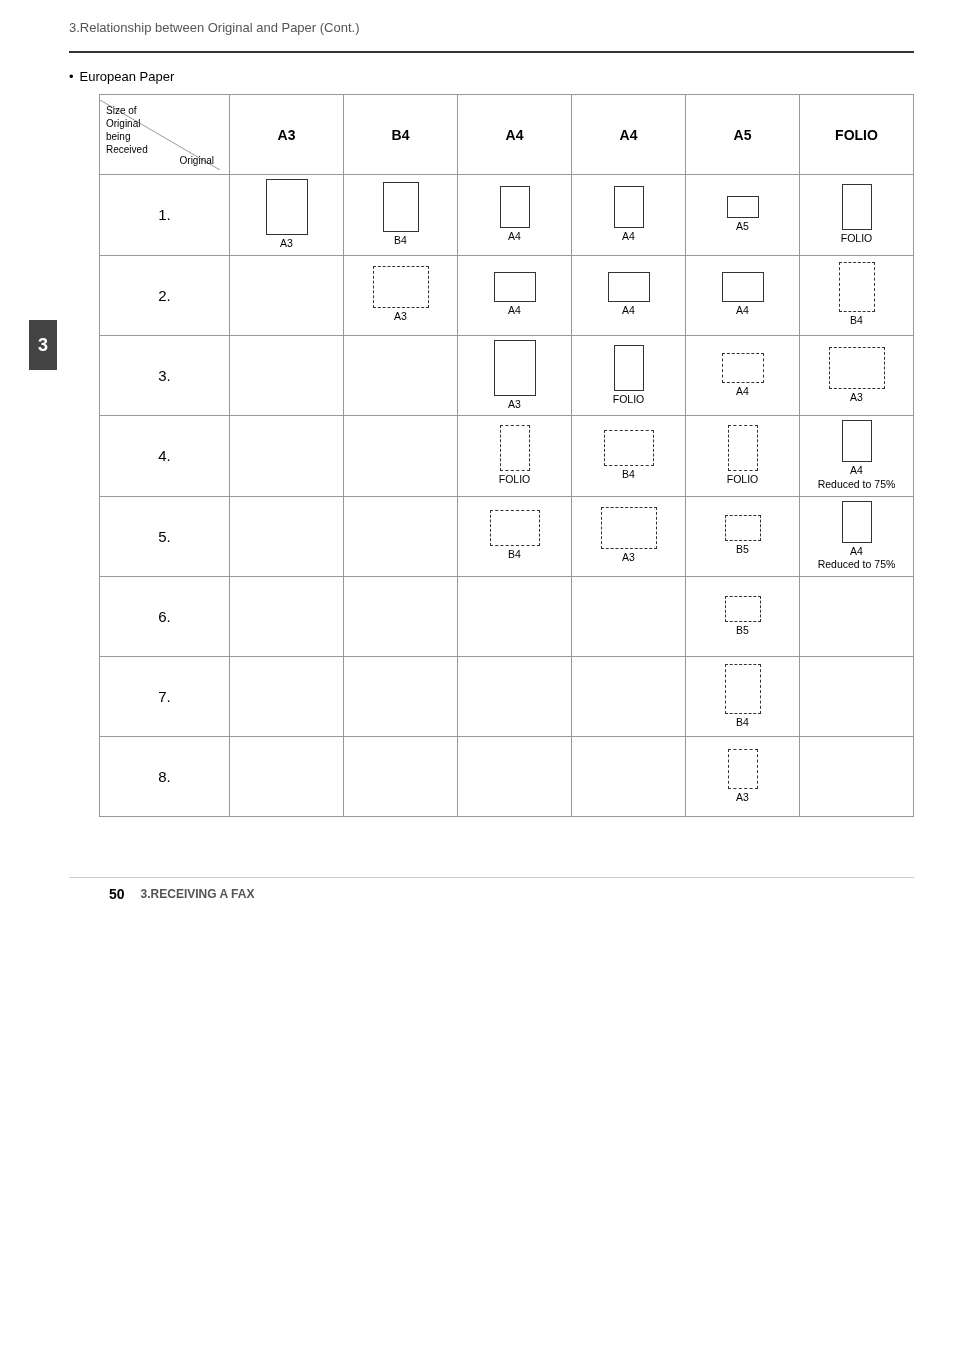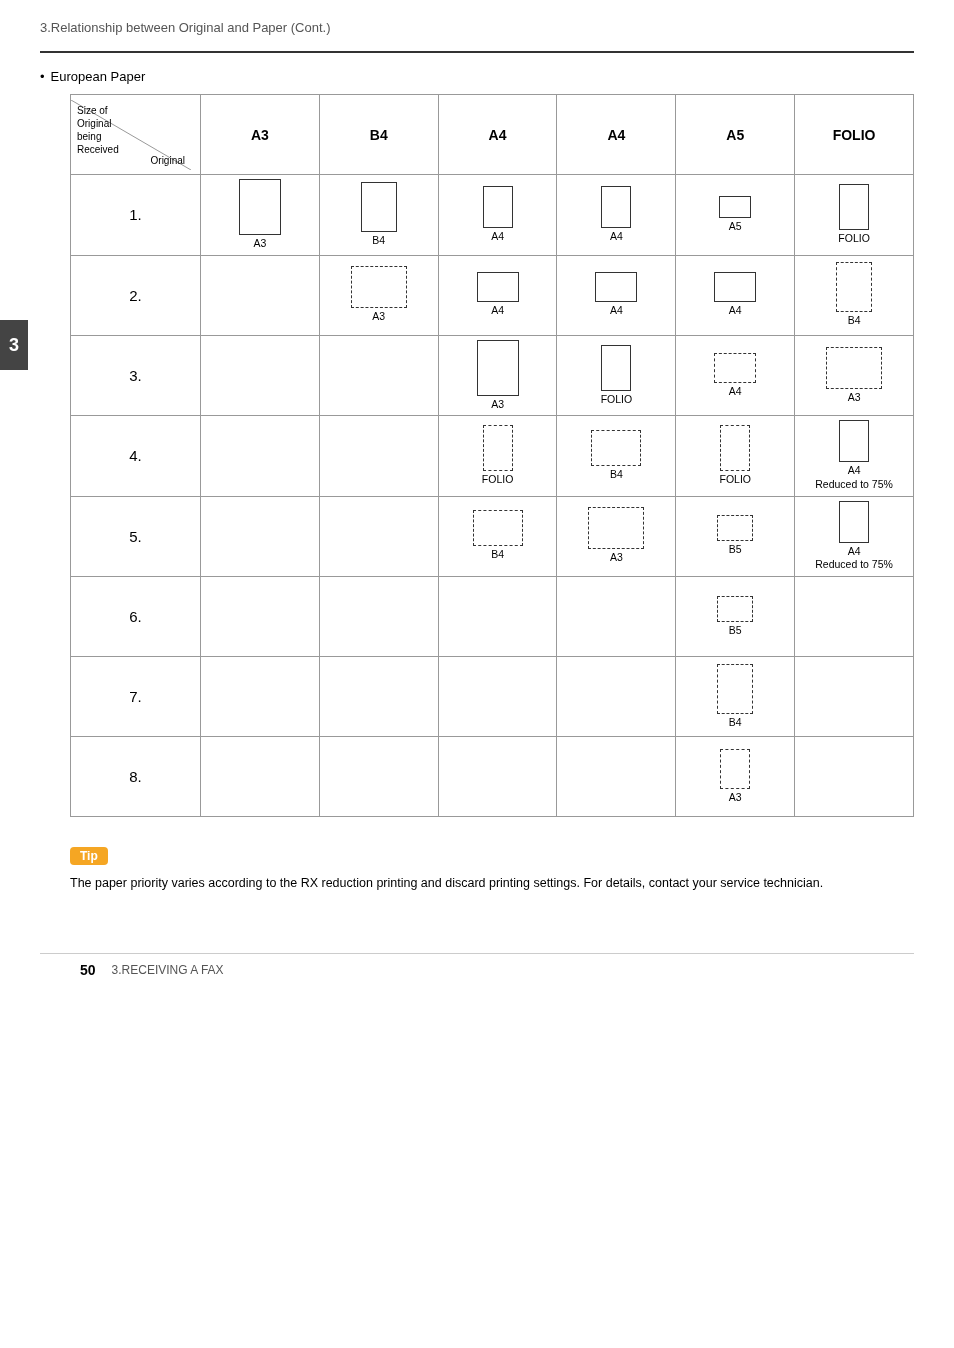--- a/index.html
+++ b/index.html
@@ -9,20 +9,21 @@
       color: #000;
       width: 954px;
       min-height: 1348px;
       position: relative;
       font-size: 13px;
     }
 
     .page-wrapper {
       padding: 20px 40px;
       position: relative;
+      margin-left: 29px;
     }
 
     .header-text {
       font-size: 13px;
       color: #555;
       margin-bottom: 16px;
     }
 
     .section-divider {
       border-top: 2px solid #333;
@@ -146,20 +147,21 @@
 
     .page-number {
       font-size: 14px;
       font-weight: bold;
       margin-right: 16px;
     }
 
     .footer-label {
       font-size: 12px;
       color: #555;
+      font-weight: bold;
     }
   </style>
 </head>
 <body>
 
 <div class="page-wrapper">
 
   <div class="header-text">3.Relationship between Original and Paper (Cont.)</div>
 
   <div class="section-divider"></div>
@@ -393,24 +395,19 @@
             <div style="display: flex; flex-direction: column; align-items: center; justify-content: center;">
               <div style="width: 30px; height: 40px; border: 1.5px dashed rgb(51, 51, 51); display: inline-block; margin: 0px auto 2px;"></div>
               <span style="font-size: 10.5px; line-height: 1.3; white-space: pre-line;">A3</span>
             </div>
           </td>
           <td style="text-align: center; vertical-align: middle; padding: 4px; height: 80px;"></td>
         </tr>
       </tbody>
   </table>
 
-  <div class="tip-section">
-    <div class="tip-badge">Tip</div>
-    <div class="tip-text" id="tip-text-el">The paper priority varies according to the RX reduction printing and discard printing settings. For details,
-contact your service technician.</div>
-  </div>
 
   <div class="page-footer" style="position:relative; bottom:auto; margin-top: 60px;">
     <span class="page-number">50</span>
     <span class="footer-label">3.RECEIVING A FAX</span>
   </div>
 
 </div>
 
 </body></html>

